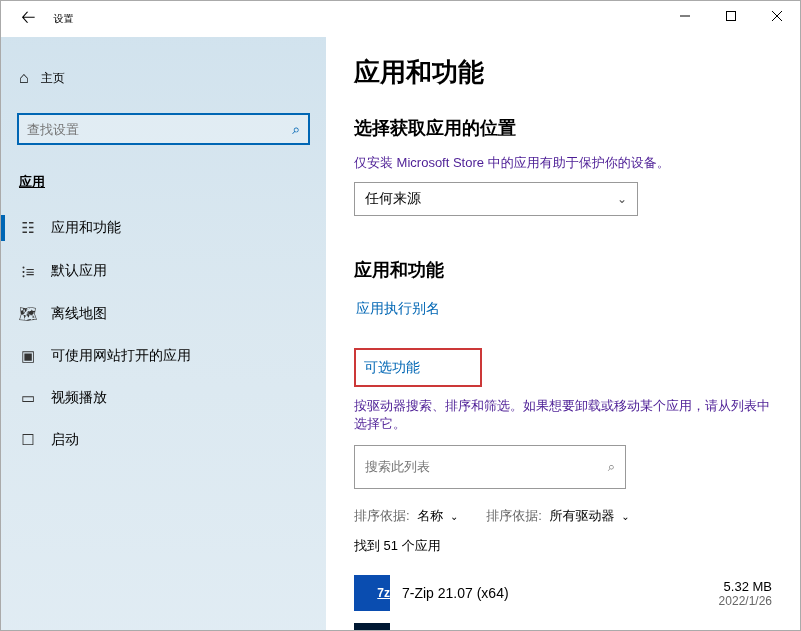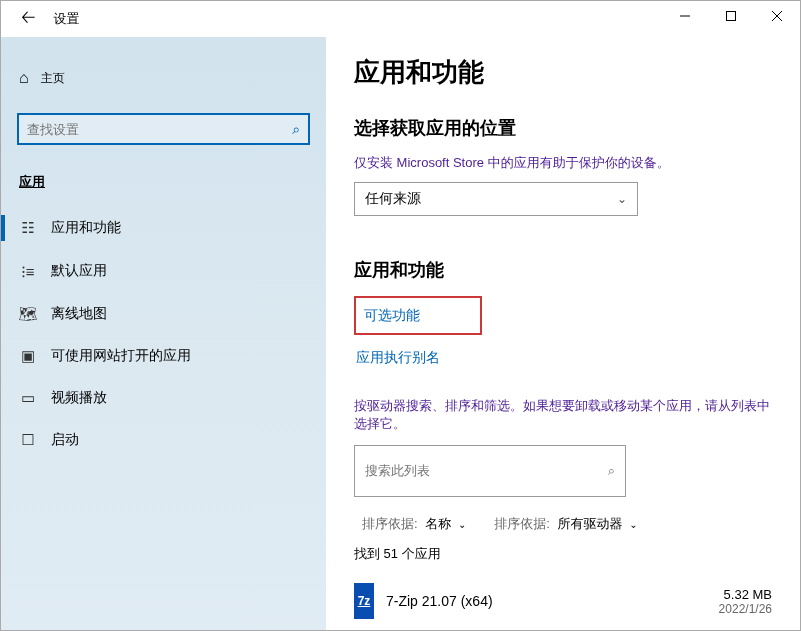--- a/index.html
+++ b/index.html
@@ -1,21 +1,21 @@
 <!DOCTYPE html>
 <html><head>
   <meta charset="utf-8">
   <style>
     * { margin: 0; padding: 0; box-sizing: border-box; font-family: "Microsoft YaHei", "Segoe UI", sans-serif; }
     body { width: 801px; height: 631px; background: #fff; overflow: hidden; position: relative; border: 1px solid #aaa; }
     
     .titlebar { position: absolute; top: 0; left: 0; right: 0; height: 36px; display: flex; align-items: center; }
     .titlebar-left { display: flex; align-items: center; padding-left: 20px; gap: 18px; }
     .back-arrow { font-size: 18px; color: #000; cursor: pointer; }
-    .title-text { font-size: 13px; text-align: right; }
+    .title-text { font-size: 10px; text-align: right; }
     .titlebar-right { position: absolute; right: 0; top: 0; display: flex; height: 30px; }
     .tb-btn { width: 46px; height: 30px; display: flex; align-items: center; justify-content: center; cursor: pointer; font-size: 12px; }
     .tb-btn svg { width: 10px; height: 10px; }
     
     .sidebar { position: absolute; left: 0; top: 36px; bottom: 0; width: 325px; background: linear-gradient(180deg, rgba(168,202,224,0.35) 0%, rgba(195,218,232,0.35) 50%, rgba(210,228,240,0.35) 100%); background-color: #e8f0f5; padding-top: 24px; }
     .home-row { display: flex; align-items: center; gap: 12px; padding: 8px 18px; margin-bottom: 18px; cursor: pointer; }
     .home-icon { font-size: 16px; }
     .home-label { font-size: 12px; }
     
     .search-box { margin: 0 16px 22px 16px; height: 32px; border: 2px solid #0066b4; background: rgba(255,255,255,0.3); display: flex; align-items: center; padding: 0 8px; }
@@ -33,30 +33,30 @@
     .main h2 { font-size: 18px; font-weight: 600; margin-bottom: 14px; margin-top: 16px; }
     .main .sub { font-size: 13px; margin-bottom: 10px; color: #4c1d95; }
     
     .dropdown { width: 284px; height: 34px; border: 1px solid #999; display: flex; align-items: center; justify-content: space-between; padding: 0 10px; cursor: pointer; margin-bottom: 42px; font-size: 14px; }
     .chev { font-size: 12px; color: #555; }
     
     .link { color: #0066b4; font-size: 14px; display: inline-block; margin-bottom: 16px; cursor: pointer; padding: 4px 2px; }
     .link-highlighted { border: 2px solid #cc3838; padding: 8px 60px 8px 8px; display: inline-block; }
     .link-wrap { margin-bottom: 10px; }
     
-    .search-list { width: 272px; height: 52px; border: 1px solid #999; display: flex; align-items: center; justify-content: space-between; padding: 0 10px; margin-bottom: 18px; font-size: 13px; color: #777; }
+    .search-list { width: 272px; height: 44px; border: 1px solid #999; display: flex; align-items: center; justify-content: space-between; padding: 0 10px; margin-bottom: 18px; font-size: 13px; color: #777; }
     
-    .sort-row { display: flex; gap: 28px; font-size: 13px; margin-bottom: 12px; align-items: center; margin-left: 8px; }
+    .sort-row { display: flex; gap: 28px; font-size: 13px; margin-bottom: 12px; align-items: center; }
     .sort-row .lbl { color: #666; }
     .sort-row .val { color: #000; margin-left: 4px; }
     .sort-row .arr { font-size: 10px; margin-left: 3px; }
     .found { font-size: 13px; margin-bottom: 14px; }
     
     .app-row { display: flex; align-items: center; padding: 6px 0; gap: 12px; }
-    .app-icon { width: 20px; height: 36px; background: #0a4db0; color: #fff; display: flex; align-items: center; justify-content: center; font-size: 12px; font-weight: bold; text-decoration: underline; }
+    .app-icon { width: 36px; height: 36px; background: #0a4db0; color: #fff; display: flex; align-items: center; justify-content: flex-end; font-size: 12px; font-weight: bold; text-decoration: underline; }
     .app-icon.ps { background: #001833; color: #31a8ff; font-size: 13px; }
     .app-info { flex: 1; display: flex; flex-direction: column; }
     .app-name { font-size: 14px; }
     .app-meta { display: flex; flex-direction: column; align-items: flex-end; }
     .app-size { font-size: 13px; }
     .app-date { font-size: 12px; color: #666; }
   </style>
 </head>
 <body>
 
@@ -128,26 +128,26 @@
   <h2>选择获取应用的位置</h2>
   <div class="sub">仅安装 Microsoft Store 中的应用有助于保护你的设备。</div>
   <div class="dropdown">
     <span>任何来源</span>
     <span class="chev">⌄</span>
   </div>
 
   <h2>应用和功能</h2>
 
   <div class="link-wrap">
+    <span class="link">应用执行别名</span>
+  </div>
+  <div class="link-wrap">
     <span class="link-highlighted">
       <span class="link" style="margin-bottom:0;padding:0">可选功能</span>
     </span>
-  </div>
-  <div class="link-wrap">
-    <span class="link">应用执行别名</span>
   </div>
 
   <div class="sub" style="max-width:420px;margin-bottom:12px">按驱动器搜索、排序和筛选。如果想要卸载或移动某个应用，请从列表中选择它。</div>
 
   <div class="search-list">
     <span>搜索此列表</span>
     <span>⌕</span>
   </div>
 
   <div class="sort-row">

